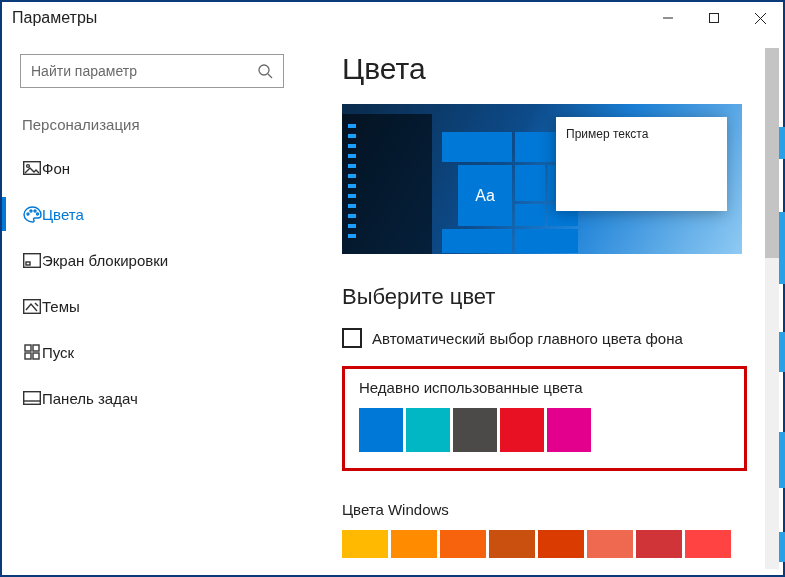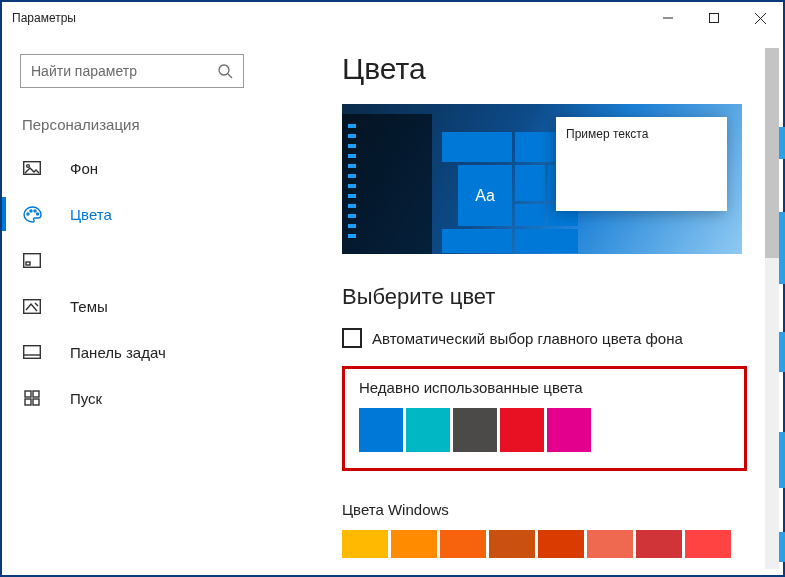--- a/index.html
+++ b/index.html
@@ -7,37 +7,37 @@
   .window {
     width: 785px; height: 577px;
     border: 2px solid #0a3a7a;
     background: #fff;
     position: relative;
     display: flex; flex-direction: column;
   }
   
   .titlebar {
     height: 32px; display: flex; align-items: center;
-    padding-left: 10px; font-size: 12px; color: #222;
+    padding-left: 10px; font-size: 16px; color: #222;
   }
   .titlebar .controls { margin-left: auto; display: flex; }
   .titlebar .ctrl { width: 46px; height: 32px; display:flex; align-items:center; justify-content:center; font-size:13px; color:#222;}
   
   .body { flex:1; display:flex; overflow:hidden; }
   .sidebar { width: 310px; padding: 20px 0 0 18px; }
   .home-row { display:flex; align-items:center; gap:14px; font-size:16px; color:#222; padding:8px 0 18px 2px; }
   .search {
-    width: 224px; height: 34px; border:1px solid #999;
+    width: 264px; height: 34px; border:1px solid #999;
     display:flex; align-items:center; padding:0 10px; color:#6a6a6a;
     font-size:14px; justify-content:space-between;
   }
   .section-label { font-size:15px; color:#6a6a6a; margin: 28px 0 12px 2px; }
   .navlist { display:flex; flex-direction:column; }
   .navitem {
-    display:flex; align-items:center; gap:28px;
+    display:flex; align-items:center; gap:0;
     height:46px; padding-left:2px; font-size:15px; color:#222;
     position:relative; cursor:pointer;
   }
   .navitem .icon { width:20px; display:flex; justify-content:center; color:#333; }
   .navitem.active { color:#0078d7; }
   .navitem.active .icon { color:#0078d7; }
   .navitem.active::before {
     content:""; position:absolute; left:-18px; top:6px; bottom:6px; width:4px; background:#0078d7;
   }
   
@@ -142,50 +142,51 @@
           </span>
           <span>Цвета</span>
         </div>
         <div class="navitem">
           <span class="icon">
             <svg width="18" height="15" viewBox="0 0 18 15" fill="none" stroke="currentColor" stroke-width="1.4">
                 <rect x="0.7" y="0.7" width="16.6" height="13.6"></rect>
                 <rect x="3" y="9" width="4" height="3"></rect>
               </svg>
           </span>
+          <span>Экран блокировки</span>
         </div>
         <div class="navitem">
           <span class="icon">
             <svg width="18" height="15" viewBox="0 0 18 15" fill="none" stroke="currentColor" stroke-width="1.4">
                 <rect x="0.7" y="0.7" width="16.6" height="13.6"></rect>
                 <path d="M3 11l5-6 6 7"></path>
                 <path d="M12 4l3 3"></path>
               </svg>
           </span>
           <span>Темы</span>
-        </div>
-        <div class="navitem">
-          <span class="icon">
-            <svg width="18" height="14" viewBox="0 0 18 14" fill="none" stroke="currentColor" stroke-width="1.4">
-                <rect x="0.7" y="0.7" width="16.6" height="12.6"></rect>
-                <line x1="0.7" y1="10" x2="17.3" y2="10"></line>
-              </svg>
-          </span>
-          <span>Панель задач</span>
         </div>
         <div class="navitem">
           <span class="icon">
             <svg width="16" height="16" viewBox="0 0 16 16" fill="none" stroke="currentColor" stroke-width="1.4">
                 <rect x="1" y="1" width="6" height="6"></rect>
                 <rect x="9" y="1" width="6" height="6"></rect>
                 <rect x="1" y="9" width="6" height="6"></rect>
                 <rect x="9" y="9" width="6" height="6"></rect>
               </svg>
           </span>
           <span>Пуск</span>
+        </div>
+        <div class="navitem">
+          <span class="icon">
+            <svg width="18" height="14" viewBox="0 0 18 14" fill="none" stroke="currentColor" stroke-width="1.4">
+                <rect x="0.7" y="0.7" width="16.6" height="12.6"></rect>
+                <line x1="0.7" y1="10" x2="17.3" y2="10"></line>
+              </svg>
+          </span>
+          <span>Панель задач</span>
         </div>
       </div>
     </div>
 
     <div class="main">
       <div class="h1">Цвета</div>
 
       <div class="preview">
         <div class="dark"></div>
         <div class="tiles">

